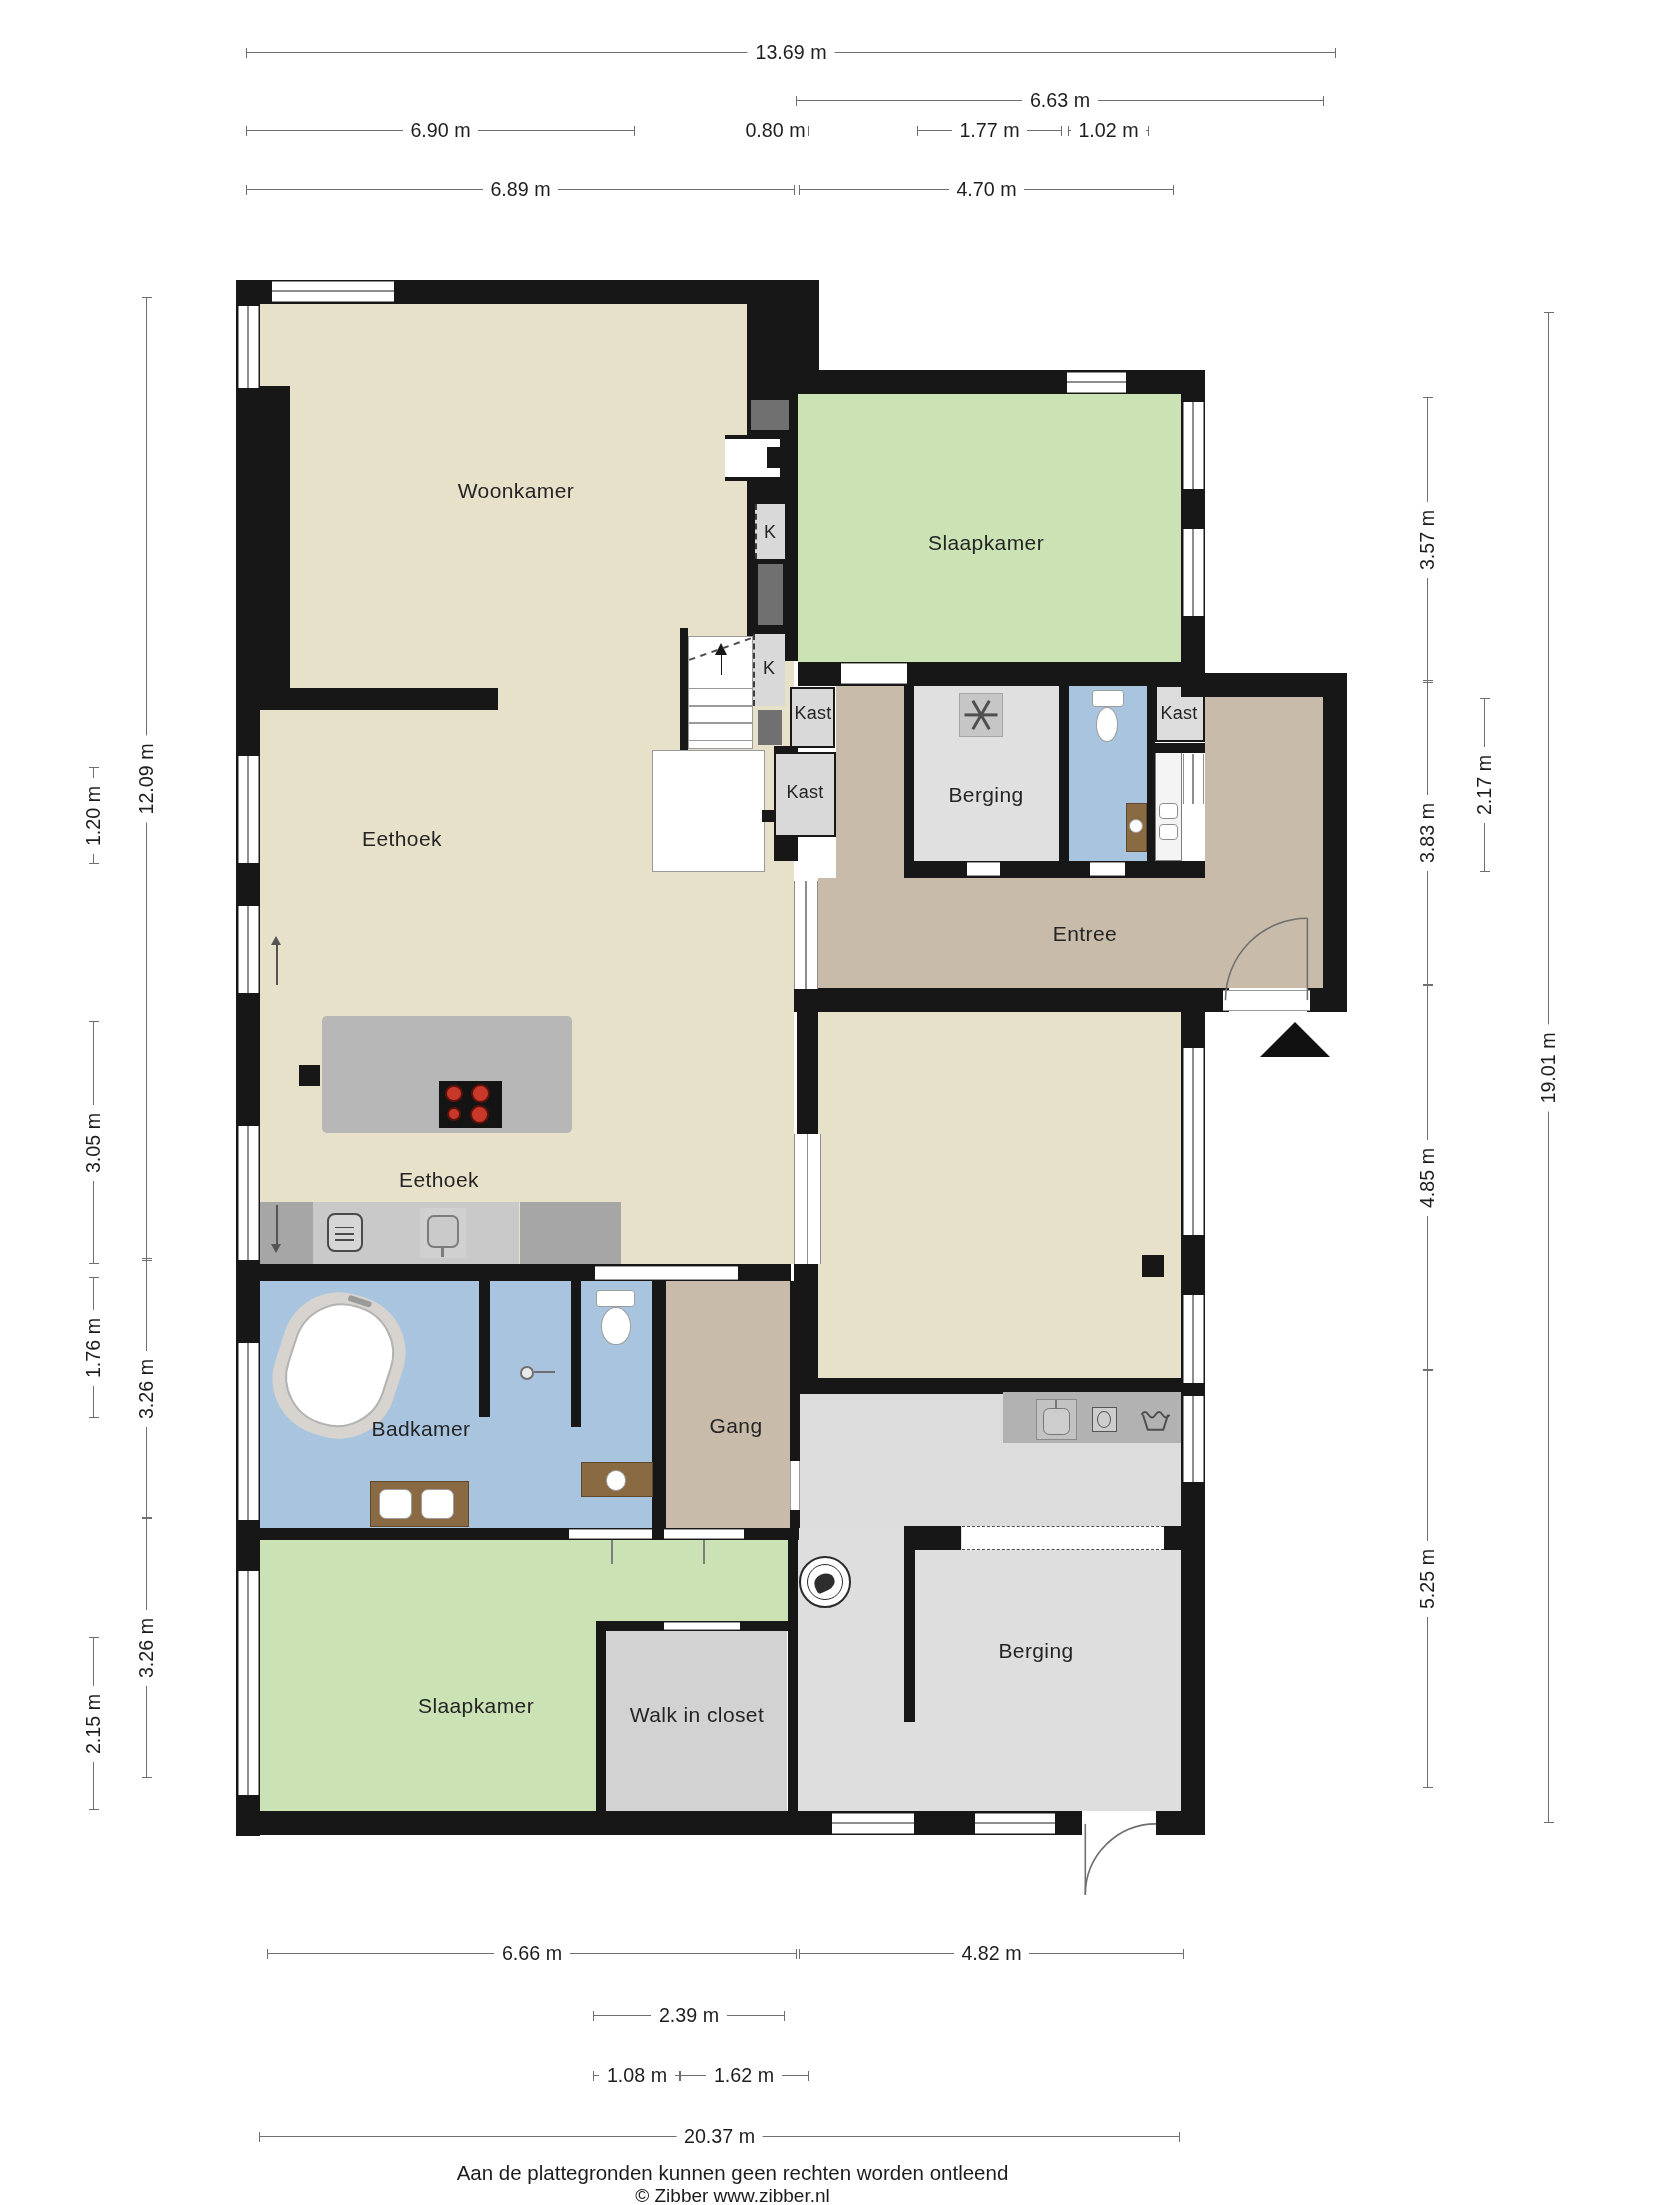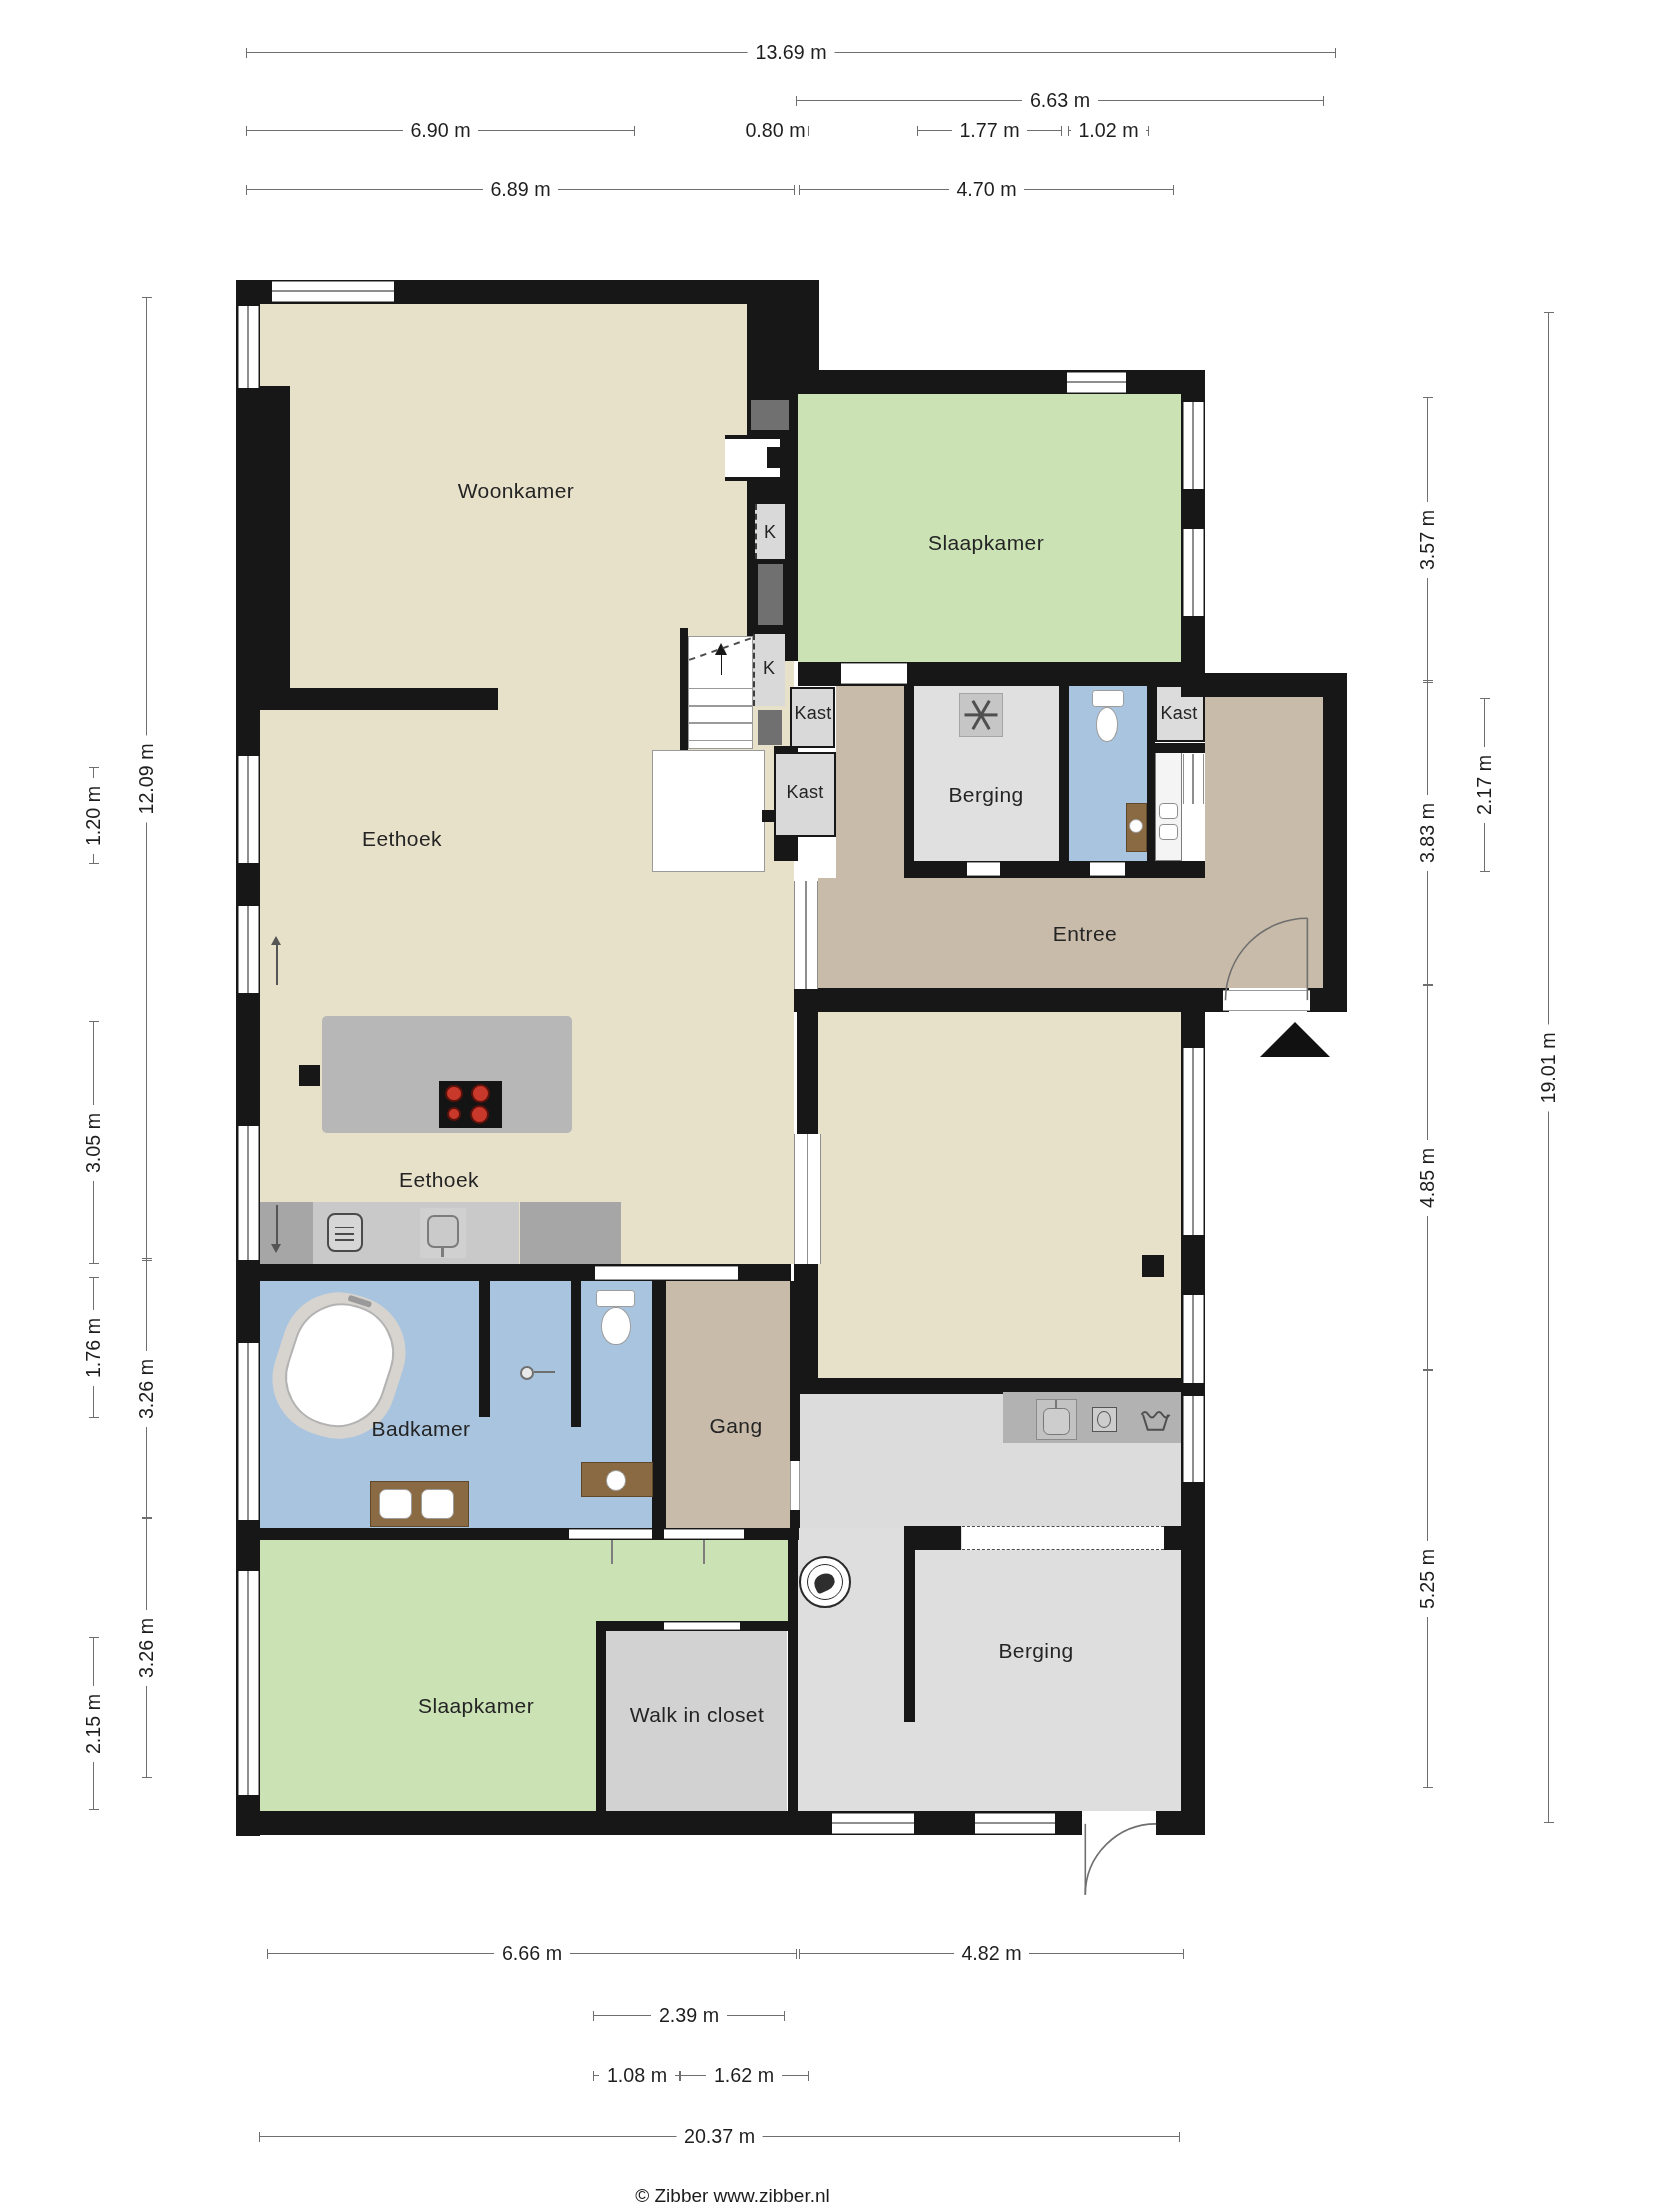--- a/index.html
+++ b/index.html
@@ -320,16 +320,17 @@
   <div class="dimH" style="left:594px;top:2075px;width:86px">
       <span>1.08 m</span>
     </div>
   <div class="dimH" style="left:680px;top:2075px;width:128px">
       <span>1.62 m</span>
     </div>
   <div class="dimH" style="left:260px;top:2136px;width:919px">
       <span>20.37 m</span>
     </div>
 
+  <div class="footer" style="top:2161px;font-size:20.5px">Aan de plattegronden kunnen geen rechten worden ontleend</div>
   <div class="footer" style="top:2185px;font-size:19px">© Zibber www.zibber.nl</div>
 
 </div>
 
 
 </body></html>

